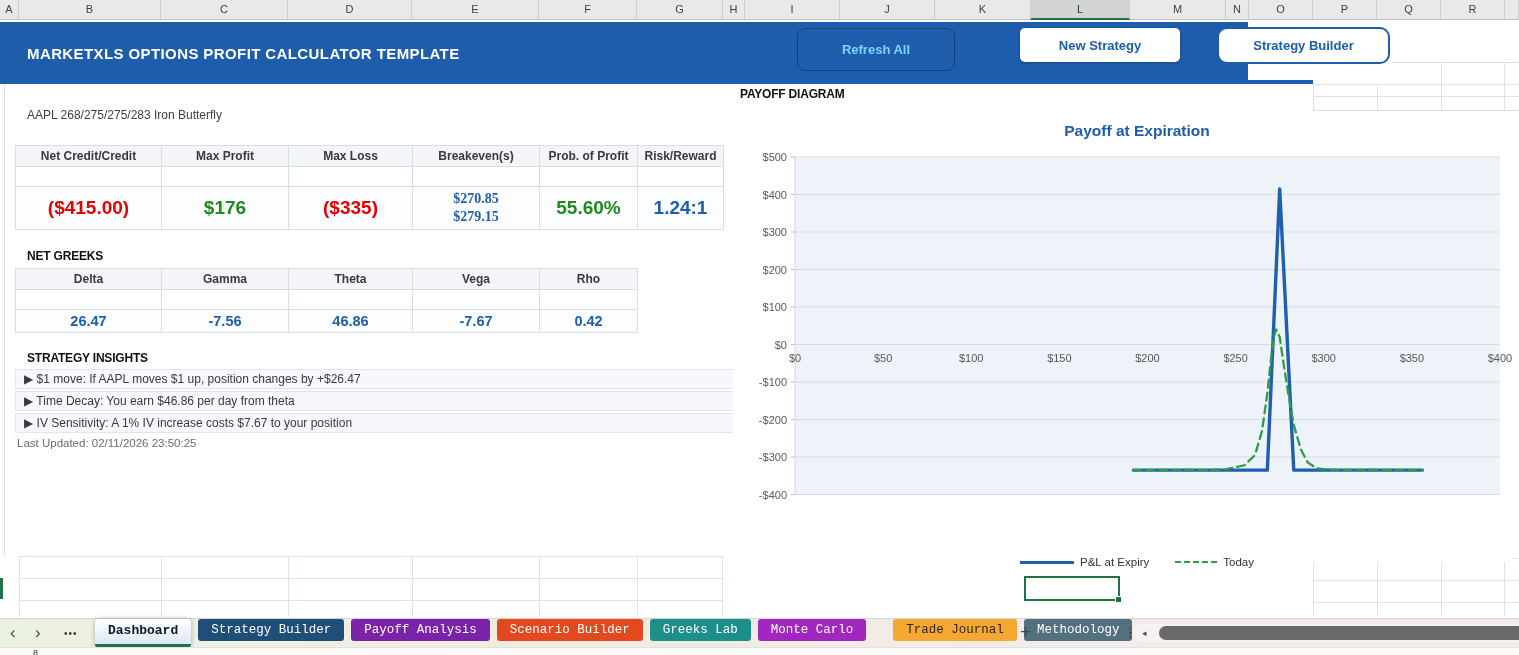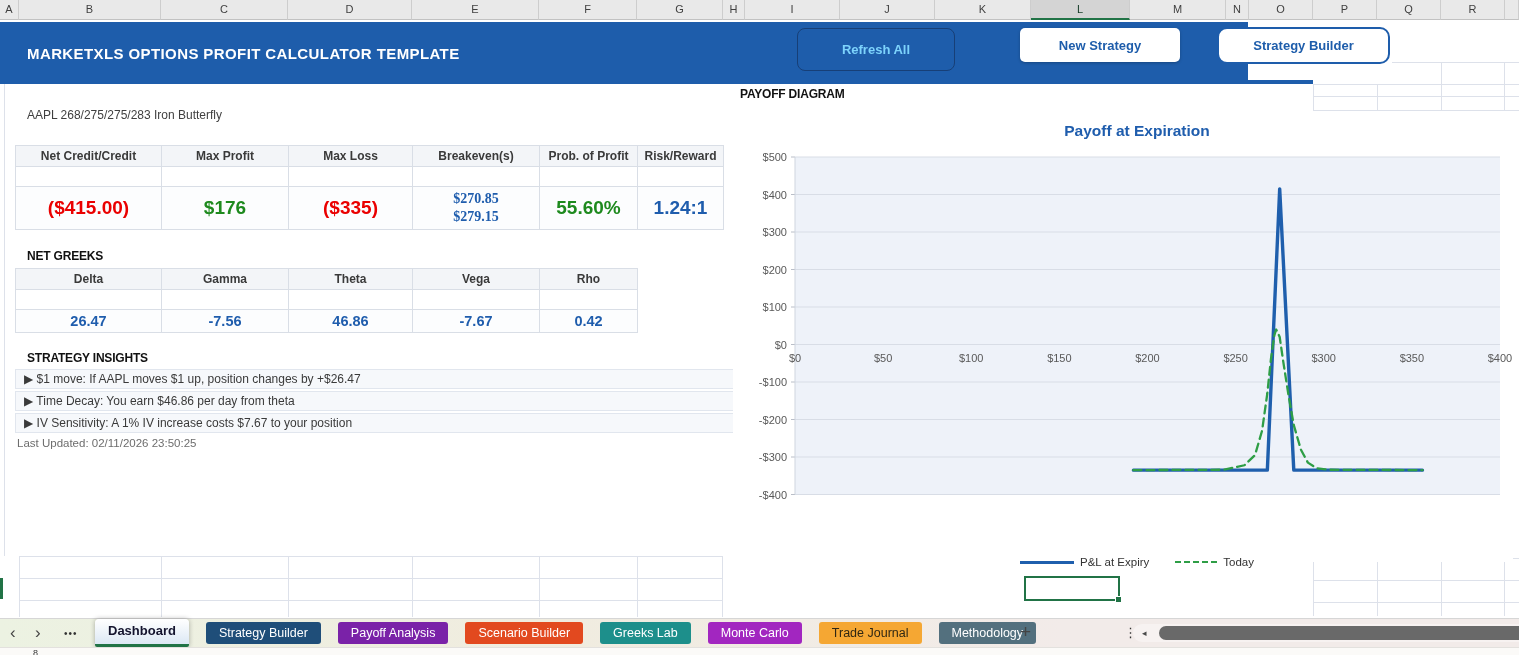--- a/index.html
+++ b/index.html
@@ -59,21 +59,21 @@
   .selcell .handle{position:absolute;right:-4px;bottom:-4px;width:5px;height:5px;background:#217346;border:1px solid #fff;}
   .sliver{position:absolute;left:0;top:578px;width:3px;height:21px;background:#217346;}
   
   .tabbar{position:absolute;left:0;top:618px;width:1519px;height:28px;
           background:linear-gradient(90deg,#ecf2e2 0%,#f0ecdf 35%,#f2ebe9 70%,#f2ebe9 100%);
           border-top:1px solid #d6d6d6;}
   .navbtn{position:absolute;top:0;height:28px;line-height:26px;font-size:17px;color:#444;
           background:none;border:none;cursor:pointer;padding:0 4px;font-family:"Liberation Sans",sans-serif;}
   .navdots{position:absolute;left:58px;top:0;height:28px;line-height:28px;font-size:10px;color:#333;
            letter-spacing:1px;background:none;border:none;cursor:pointer;}
-  .tabs{position:absolute;left:95px;top:0;height:28px;display:flex;align-items:center;gap:17px;}
+  .tabs{position:absolute;left:95px;top:0;height:28px;display:flex;align-items:flex-start;gap:7px;font-family:Liberation Mono, monospace;}
   .tab{height:22px;line-height:22px;padding:0 13px;border-radius:3px;font-size:12.5px;
        white-space:nowrap;cursor:pointer;}
   .tab.active{height:25px;line-height:24px;background:linear-gradient(#ffffff,#dce8f4);
        font-weight:bold;font-size:13px;color:#14142e;border-bottom:3px solid #217346;
        border-radius:4px 4px 2px 2px;box-shadow:0 0 5px rgba(0,0,0,.3);}
   .addsheet{position:absolute;left:1014px;top:1px;font-size:19px;color:#444;background:none;border:none;cursor:pointer;}
   .moremenu{position:absolute;left:1118px;top:5px;font-size:13px;color:#333;background:none;border:none;cursor:pointer;}
   .sb-track{position:absolute;left:1133px;top:5px;right:0;height:18px;background:#f7f2f1;border-radius:9px 0 0 9px;}
   .sb-arrow{position:absolute;left:9px;top:4px;font-size:9px;color:#4a4a4a;}
   .sb-thumb{position:absolute;left:26px;top:2px;right:-10px;height:14px;background:#696969;border-radius:7px;cursor:pointer;}
@@ -284,21 +284,21 @@
     <button class="navbtn" style="left:6px;">‹</button>
     <button class="navbtn" style="left:31px;">›</button>
     <button class="navdots">•••</button>
     <div class="tabs" id="tabs">
         <div class="tab active">Dashboard</div>
         <div class="tab" style="background: rgb(31, 78, 121); color: rgb(255, 255, 255);">Strategy Builder</div>
         <div class="tab" style="background: rgb(122, 34, 168); color: rgb(255, 255, 255);">Payoff Analysis</div>
         <div class="tab" style="background: rgb(226, 73, 31); color: rgb(255, 255, 255);">Scenario Builder</div>
         <div class="tab" style="background: rgb(29, 143, 139); color: rgb(255, 255, 255);">Greeks Lab</div>
         <div class="tab" style="background: rgb(162, 38, 192); color: rgb(255, 255, 255);">Monte Carlo</div>
-        <div class="tab" style="background: rgb(245, 167, 51); color: rgb(47, 39, 19);">Trade Journal</div>
+        <div class="tab" style="background: rgb(245, 167, 51); color: rgb(47, 39, 19); margin-left: 20px;">Trade Journal</div>
         <div class="tab" style="background: rgb(83, 112, 126); color: rgb(255, 255, 255);">Methodology</div>
       </div>
     <button class="addsheet">+</button>
     <button class="moremenu">⋮</button>
     <div class="sb-track">
       <span class="sb-arrow">◂</span>
       <div class="sb-thumb"></div>
     </div>
   </div>
 

